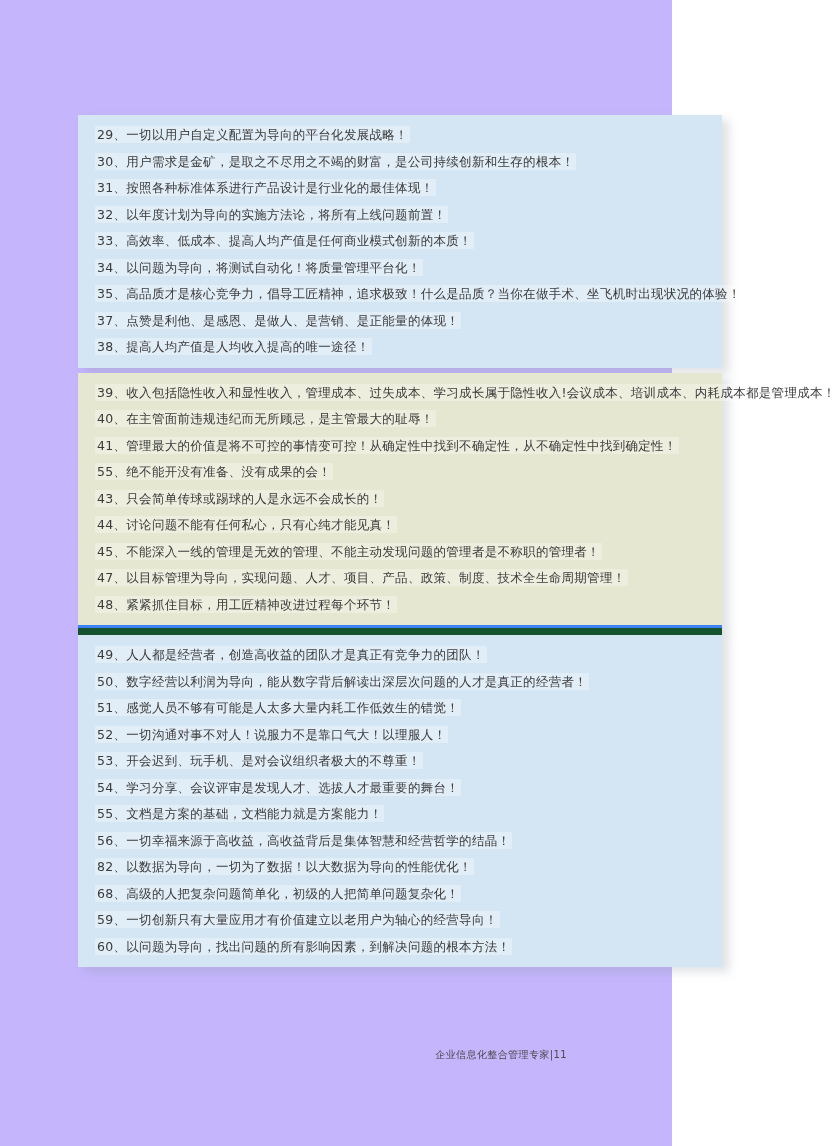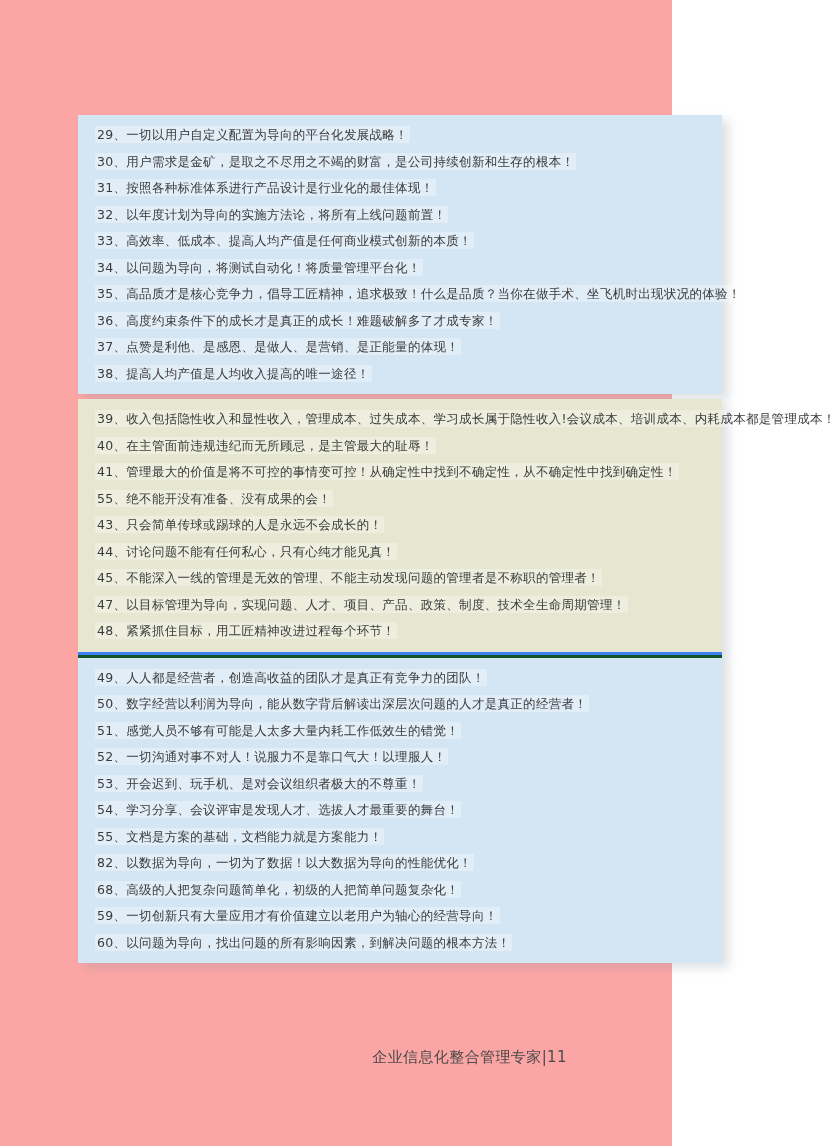--- a/index.html
+++ b/index.html
@@ -4,77 +4,76 @@
 <style>
   html,body{margin:0;padding:0;}
   body{
     width:840px;height:1146px;
     background:#ffffff;
     font-family:"DejaVu Sans","Liberation Sans",sans-serif;
     position:relative;
     overflow:hidden;
   }
   .page{
-    position:absolute;left:0;top:0;width:672px;height:1146px;background:#fca5a5;
+    position:absolute;left:0;top:0;width:672px;height:1146px;background:#c4b5fd;
   }
   .content{
     position:absolute;left:78px;top:115px;width:644px;
   }
   .quote-section{
     width:644px;
     box-sizing:border-box;
     padding:7px 14px 7px 17px;
     box-shadow:7px 5px 9px rgba(140,150,160,0.28);
     margin-bottom:5px;
   }
   .quote-section.sec-2{
     border-bottom:3px solid #3b82f6;
     margin-bottom:0;
   }
   .quote-section.sec-3{
-    border-top:3px solid #14532d;
+    border-top:7px solid #14532d;
     margin-bottom:0;
   }
   .quote-line{
     margin:0;
     line-height:26.5px;
     font-size:12.5px;
     font-weight:500;
     color:#3b3b3b;
     letter-spacing:0.3px;
     white-space:nowrap;
   }
   .quote-line .txt{
     background:rgba(255,255,255,0.30);
     padding:1px 2px;
     border-radius:1px;
   }
   .footer{
     position:absolute;
     right:105px;
     top:1048px;
-    font-size:15px;
+    font-size:10px;
     color:#4a4a4a;
     letter-spacing:0.4px;
   }
 </style>
 </head>
 <body>
 
 <div class="page">
   <div class="content">
     <div class="quote-section sec-1" style="background: rgb(212, 230, 244);">
         <p class="quote-line"><span class="txt">29、一切以用户自定义配置为导向的平台化发展战略！</span></p>
         <p class="quote-line"><span class="txt">30、用户需求是金矿，是取之不尽用之不竭的财富，是公司持续创新和生存的根本！</span></p>
         <p class="quote-line"><span class="txt">31、按照各种标准体系进行产品设计是行业化的最佳体现！</span></p>
         <p class="quote-line"><span class="txt">32、以年度计划为导向的实施方法论，将所有上线问题前置！</span></p>
         <p class="quote-line"><span class="txt">33、高效率、低成本、提高人均产值是任何商业模式创新的本质！</span></p>
         <p class="quote-line"><span class="txt">34、以问题为导向，将测试自动化！将质量管理平台化！</span></p>
         <p class="quote-line"><span class="txt">35、高品质才是核心竞争力，倡导工匠精神，追求极致！什么是品质？当你在做手术、坐飞机时出现状况的体验！</span></p>
-        <p class="quote-line"><span class="txt">36、高度约束条件下的成长才是真正的成长！难题破解多了才成专家！</span></p>
         <p class="quote-line"><span class="txt">37、点赞是利他、是感恩、是做人、是营销、是正能量的体现！</span></p>
         <p class="quote-line"><span class="txt">38、提高人均产值是人均收入提高的唯一途径！</span></p>
       </div>
     <div class="quote-section sec-2" style="background: rgb(229, 231, 208);">
         <p class="quote-line"><span class="txt">39、收入包括隐性收入和显性收入，管理成本、过失成本、学习成长属于隐性收入!会议成本、培训成本、内耗成本都是管理成本！</span></p>
         <p class="quote-line"><span class="txt">40、在主管面前违规违纪而无所顾忌，是主管最大的耻辱！</span></p>
         <p class="quote-line"><span class="txt">41、管理最大的价值是将不可控的事情变可控！从确定性中找到不确定性，从不确定性中找到确定性！</span></p>
         <p class="quote-line"><span class="txt">55、绝不能开没有准备、没有成果的会！</span></p>
         <p class="quote-line"><span class="txt">43、只会简单传球或踢球的人是永远不会成长的！</span></p>
         <p class="quote-line"><span class="txt">44、讨论问题不能有任何私心，只有心纯才能见真！</span></p>
@@ -83,20 +82,21 @@
         <p class="quote-line"><span class="txt">48、紧紧抓住目标，用工匠精神改进过程每个环节！</span></p>
       </div>
     <div class="quote-section sec-3" style="background: rgb(212, 230, 244);">
         <p class="quote-line"><span class="txt">49、人人都是经营者，创造高收益的团队才是真正有竞争力的团队！</span></p>
         <p class="quote-line"><span class="txt">50、数字经营以利润为导向，能从数字背后解读出深层次问题的人才是真正的经营者！</span></p>
         <p class="quote-line"><span class="txt">51、感觉人员不够有可能是人太多大量内耗工作低效生的错觉！</span></p>
         <p class="quote-line"><span class="txt">52、一切沟通对事不对人！说服力不是靠口气大！以理服人！</span></p>
         <p class="quote-line"><span class="txt">53、开会迟到、玩手机、是对会议组织者极大的不尊重！</span></p>
         <p class="quote-line"><span class="txt">54、学习分享、会议评审是发现人才、选拔人才最重要的舞台！</span></p>
         <p class="quote-line"><span class="txt">55、文档是方案的基础，文档能力就是方案能力！</span></p>
+        <p class="quote-line"><span class="txt">56、一切幸福来源于高收益，高收益背后是集体智慧和经营哲学的结晶！</span></p>
         <p class="quote-line"><span class="txt">82、以数据为导向，一切为了数据！以大数据为导向的性能优化！</span></p>
         <p class="quote-line"><span class="txt">68、高级的人把复杂问题简单化，初级的人把简单问题复杂化！</span></p>
         <p class="quote-line"><span class="txt">59、一切创新只有大量应用才有价值建立以老用户为轴心的经营导向！</span></p>
         <p class="quote-line"><span class="txt">60、以问题为导向，找出问题的所有影响因素，到解决问题的根本方法！</span></p>
       </div>
   </div>
   <div class="footer">企业信息化整合管理专家|11</div>
 </div>
 
 </body></html>

